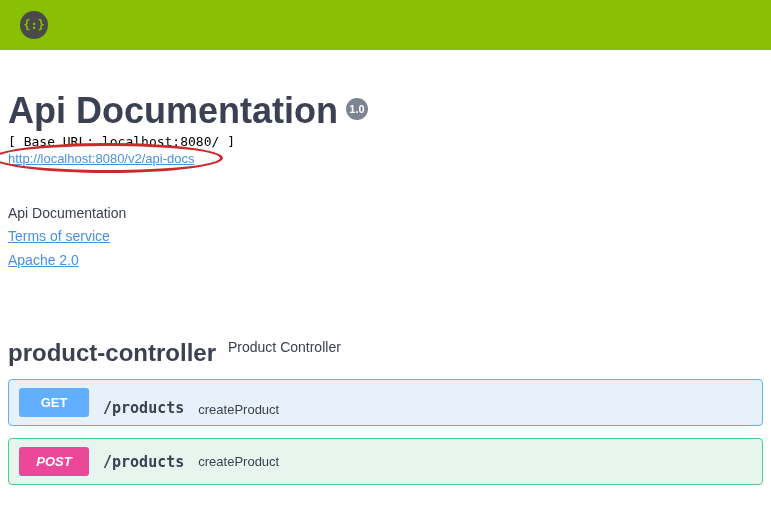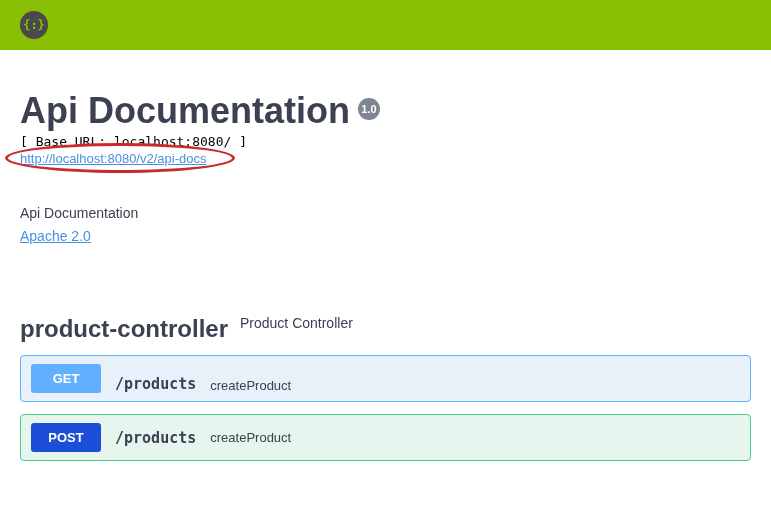--- a/index.html
+++ b/index.html
@@ -36,21 +36,21 @@
       font-weight: bold;
       font-family: monospace;
     }
     .swagger-text {
       color: #fff;
       font-size: 22px;
       font-weight: 700;
       letter-spacing: -0.5px;
     }
     .content {
-      padding: 0 20px;
+      padding: 0 8px;
     }
     .info {
       margin-top: 40px;
     }
     .title {
       font-size: 36px;
       font-weight: 700;
       color: #3b4151;
       display: flex;
       align-items: flex-start;
@@ -154,21 +154,22 @@
       font-weight: 700;
       padding: 7px 0;
       border-radius: 3px;
       text-align: center;
       width: 70px;
     }
     .badge-get {
       background: #61affe;
     }
     .badge-post {
-      background: #1d4ed8;
+      background: #ec4899;
+      font-style: italic;
     }
     .op-path {
       font-family: monospace;
       font-size: 15px;
       font-weight: 600;
       color: #3b4151;
     }
     .op-summary {
       font-size: 13px;
       color: #3b4151;
@@ -190,20 +191,23 @@
       <span class="version-badge">1.0</span>
     </h1>
     <div class="base-url">[ Base URL: localhost:8080/ ]</div>
     <div class="api-docs-link-wrap">
       <a class="api-docs-link">http://localhost:8080/v2/api-docs</a>
       <div class="red-circle"></div>
     </div>
 
     <div class="description">Api Documentation</div>
     <div class="link-block">
+      <a class="info-link">Terms of service</a>
+    </div>
+    <div class="link-block">
       <a class="info-link">Apache 2.0</a>
     </div>
   </div>
 
   <div class="controller-section">
     <div class="controller-header">
       <span class="controller-name">product-controller</span>
       <span class="controller-desc">Product Controller</span>
     </div>
 

